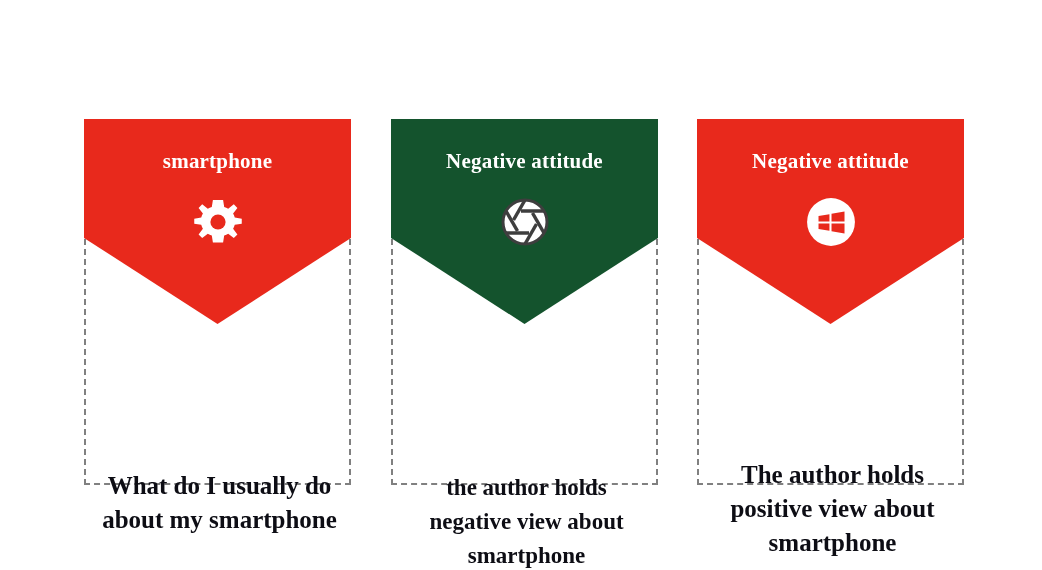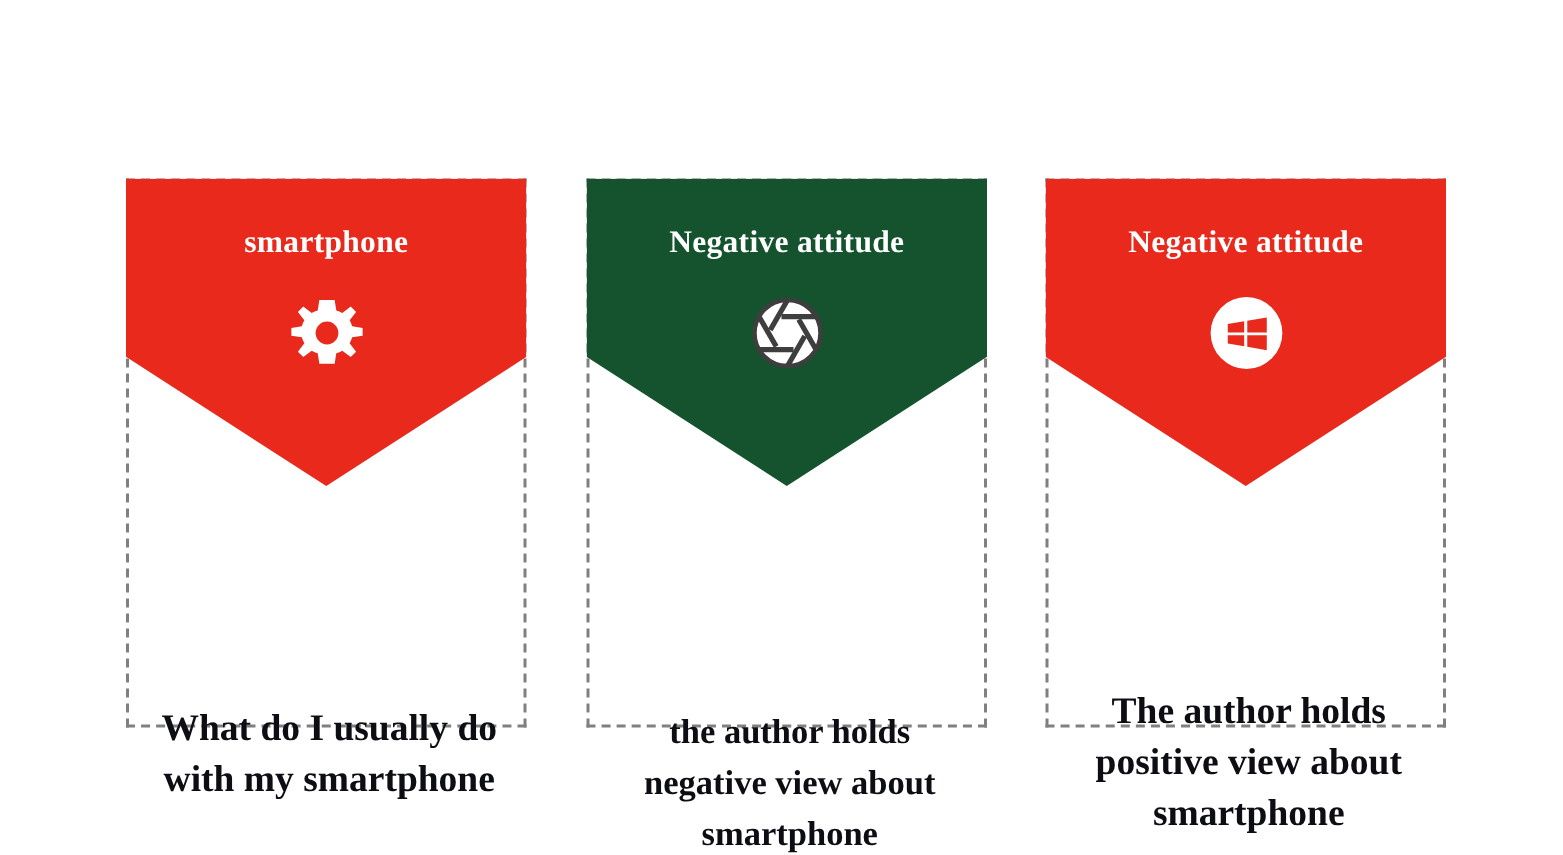--- a/index.html
+++ b/index.html
@@ -115,21 +115,21 @@
             a15.6 15.6 0 0 1 -1.66 4.0 l4.3 5.6 -3.6 3.6 -5.6-4.3
             a15.6 15.6 0 0 1 -4.0 1.66 l-1.1 7.0 -5.1 0 -5.1 0 -1.1-7.0
             a15.6 15.6 0 0 1 -4.0-1.66 l-5.6 4.3 -3.6-3.6 4.3-5.6
             a15.6 15.6 0 0 1 -1.66-4.0 l-7.0-1.1 0-5.1 7.0-1.1
             a15.6 15.6 0 0 1 1.66-4.0 l-4.3-5.6 3.6-3.6 5.6 4.3
             a15.6 15.6 0 0 1 4.0-1.66 l1.1-7.0 z"></path>
           <circle cx="26" cy="26" r="7.6" fill="#e8291c"></circle>
         </svg>
       </div>
     </div>
-    <div class="caption caption-1">What do I usually do with my smartphone</div>
+    <div class="caption caption-1">What do I usually do about my smartphone</div>
   </div>
 
   <div class="card card-2">
     <div class="banner banner-dark">
       <div class="banner-title">Negative attitude</div>
       <div class="icon-wrap">
         <svg width="50" height="50" viewBox="0 0 100 100" aria-hidden="true">
           <g>
             <circle cx="50" cy="50" r="44" fill="#ffffff"></circle>
             <g stroke="#3e3e3e" stroke-width="7" fill="none" stroke-linecap="butt">

